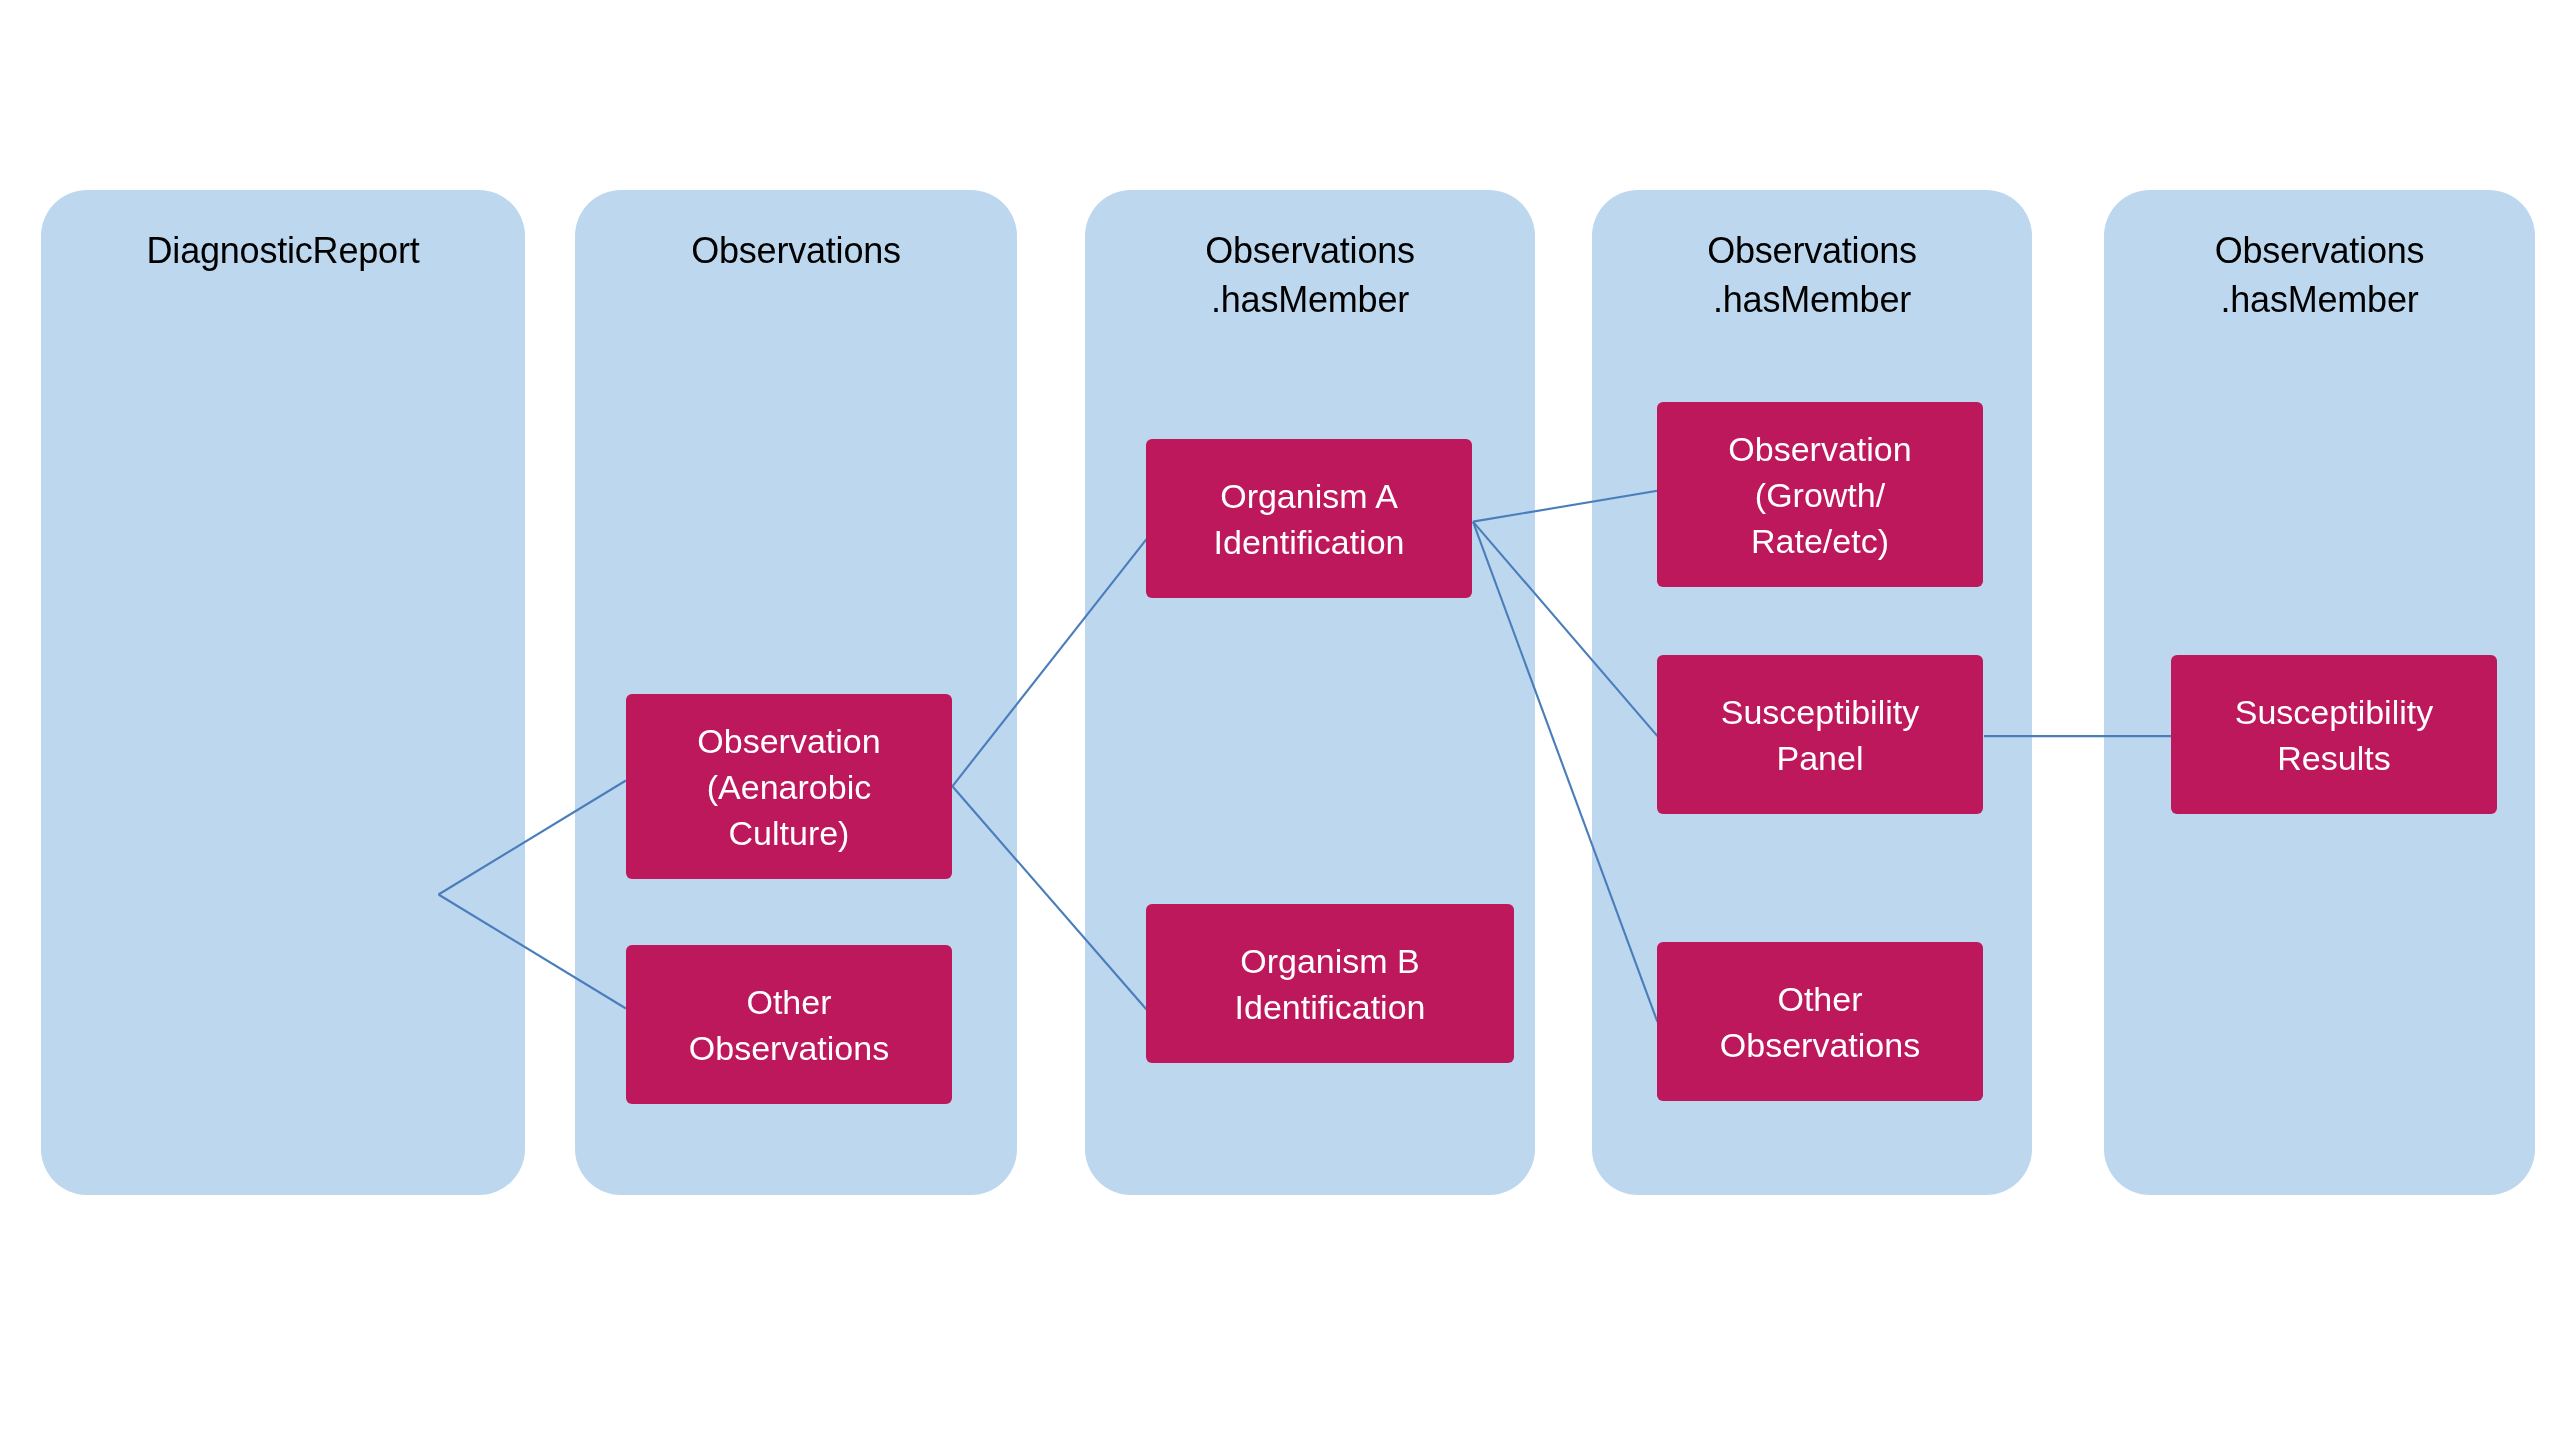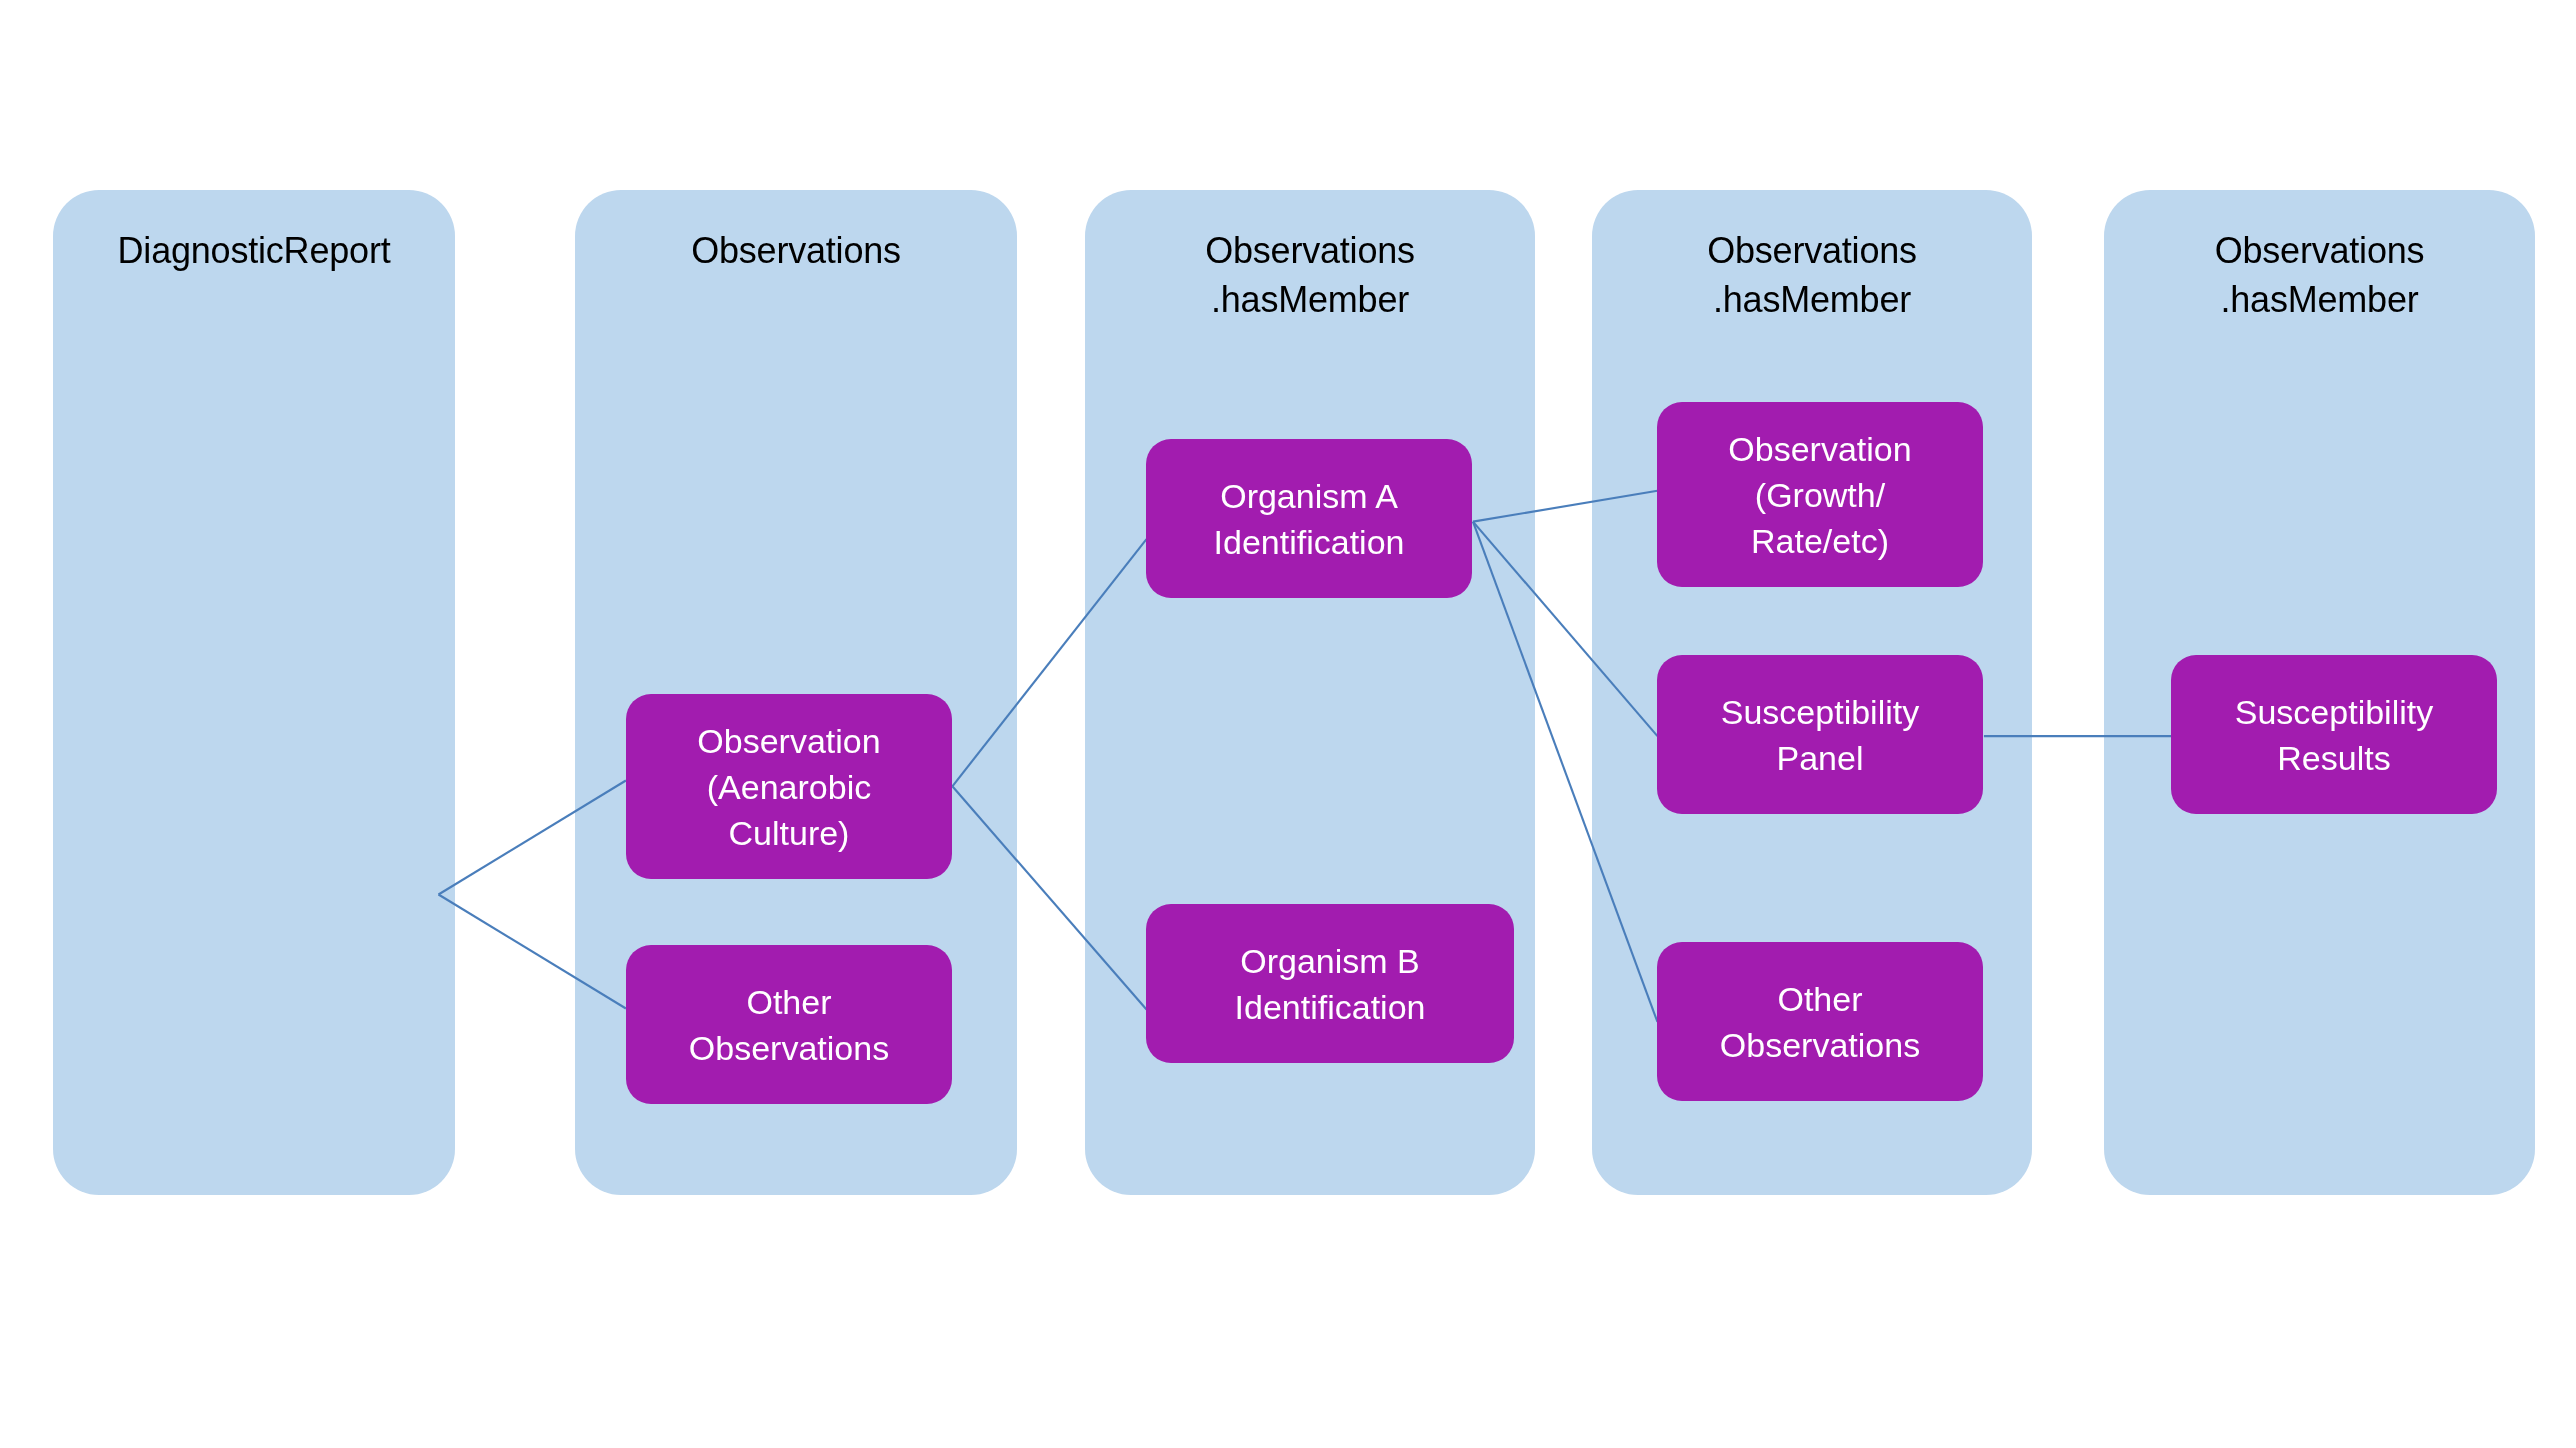--- a/index.html
+++ b/index.html
@@ -34,22 +34,22 @@
     color: #000000;
     font-size: 36px;
     line-height: 49px;
     font-family: "Liberation Sans", sans-serif;
     white-space: pre-line;
     letter-spacing: -0.2px;
   }
   
   .node {
     position: absolute;
-    background: #a21caf;
-    border-radius: 25px;
+    background: #be185d;
+    border-radius: 6px;
     color: #ffffff;
     font-size: 34px;
     line-height: 46px;
     display: flex;
     align-items: center;
     justify-content: center;
     text-align: center;
     box-sizing: border-box;
     white-space: pre-line;
     font-family: "Liberation Sans", sans-serif;
@@ -69,21 +69,21 @@
     stroke: #4A7EBB;
     stroke-width: 2.2;
     fill: none;
   }
 </style>
 </head>
 <body>
 
 <div id="canvas">
 
-  <div class="panel" style="left: 53px; top: 190px; width: 402px; height: 1005px; padding-left: 24px;">
+  <div class="panel" style="left: 41px; top: 190px; width: 484px; height: 1005px; padding-left: 24px;">
     <div class="panel-title" style="top: 36px;">DiagnosticReport</div>
   </div>
   <div class="panel" style="left: 575px; top: 190px; width: 442px; height: 1005px;">
     <div class="panel-title" style="top: 36px;">Observations</div>
   </div>
   <div class="panel" style="left: 1085px; top: 190px; width: 450px; height: 1005px;">
     <div class="panel-title" style="top: 36px;">Observations
 .hasMember</div>
   </div>
   <div class="panel" style="left: 1592px; top: 190px; width: 440px; height: 1005px;">

